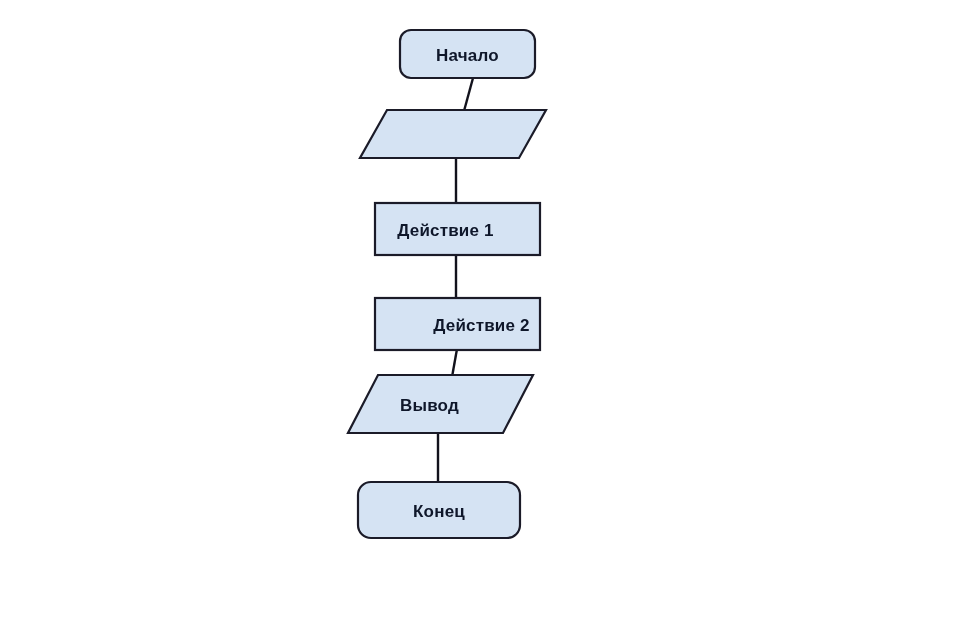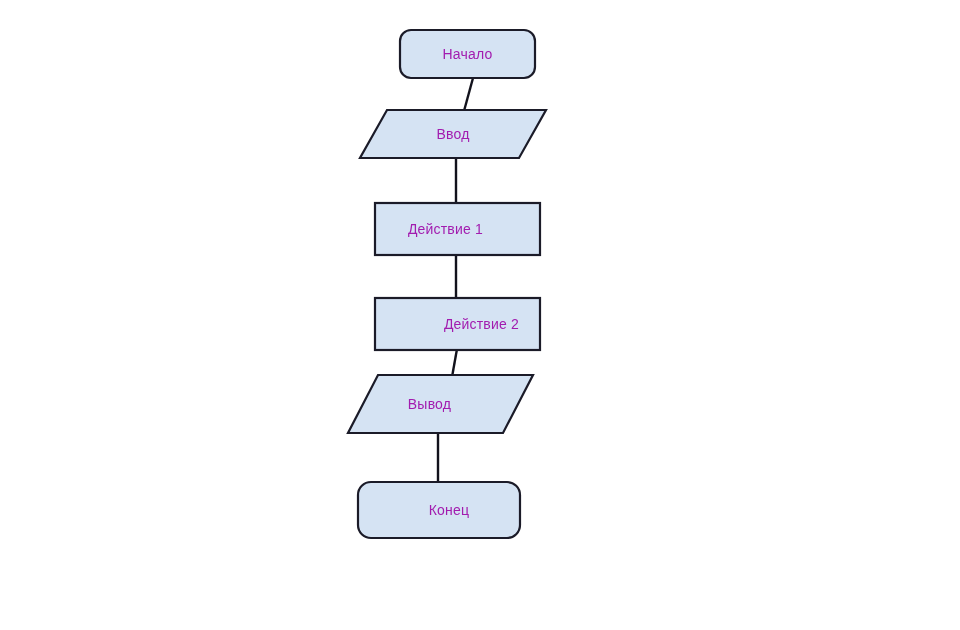--- a/index.html
+++ b/index.html
@@ -37,24 +37,24 @@
     stroke-linejoin: round;
   }
   .connector {
     stroke: #12121c;
     stroke-width: 2.4;
     fill: none;
     stroke-linecap: butt;
   }
   .node-label {
     position: absolute;
-    color: #a21caf;
+    color: #0f172a;
     font-family: "Liberation Sans", "DejaVu Sans", sans-serif;
-    font-size: 14px;
-    font-weight: 400;
+    font-size: 17px;
+    font-weight: 700;
     letter-spacing: 0.2px;
     white-space: nowrap;
     text-align: center;
     pointer-events: none;
     line-height: 1;
   }
 </style>
 </head>
 <body>
 
@@ -86,23 +86,22 @@
 
     <rect class="node-shape" x="375" y="298" width="165" height="52" fill="url(#nodeGrad)"></rect>
 
     <polygon class="node-shape" points="378,375 533,375 503,433 348,433" fill="url(#nodeGrad)"></polygon>
 
     <rect class="node-shape rounded" x="358" y="482" width="162" height="56" rx="13" ry="13" fill="url(#nodeGrad)"></rect>
   </svg>
 
   <div class="node-label" style="left:400px; top:47px; width:135px;">Начало</div>
 
-  <div class="node-label" style="left:374px; top:127px; width:158px;">Ввод</div>
 
   <div class="node-label" style="left:375px; top:222px; width:141px;">Действие 1</div>
 
   <div class="node-label" style="left:375px; top:317px; width:165px;margin-left:24px;">Действие 2</div>
 
   <div class="node-label" style="left:352px; top:397px; width:155px;">Вывод</div>
 
-  <div class="node-label" style="left:358px; top:503px; width:162px;padding-left:10px;">Конец</div>
+  <div class="node-label" style="left:358px; top:503px; width:162px;">Конец</div>
 
 </div>
 
 </body></html>

